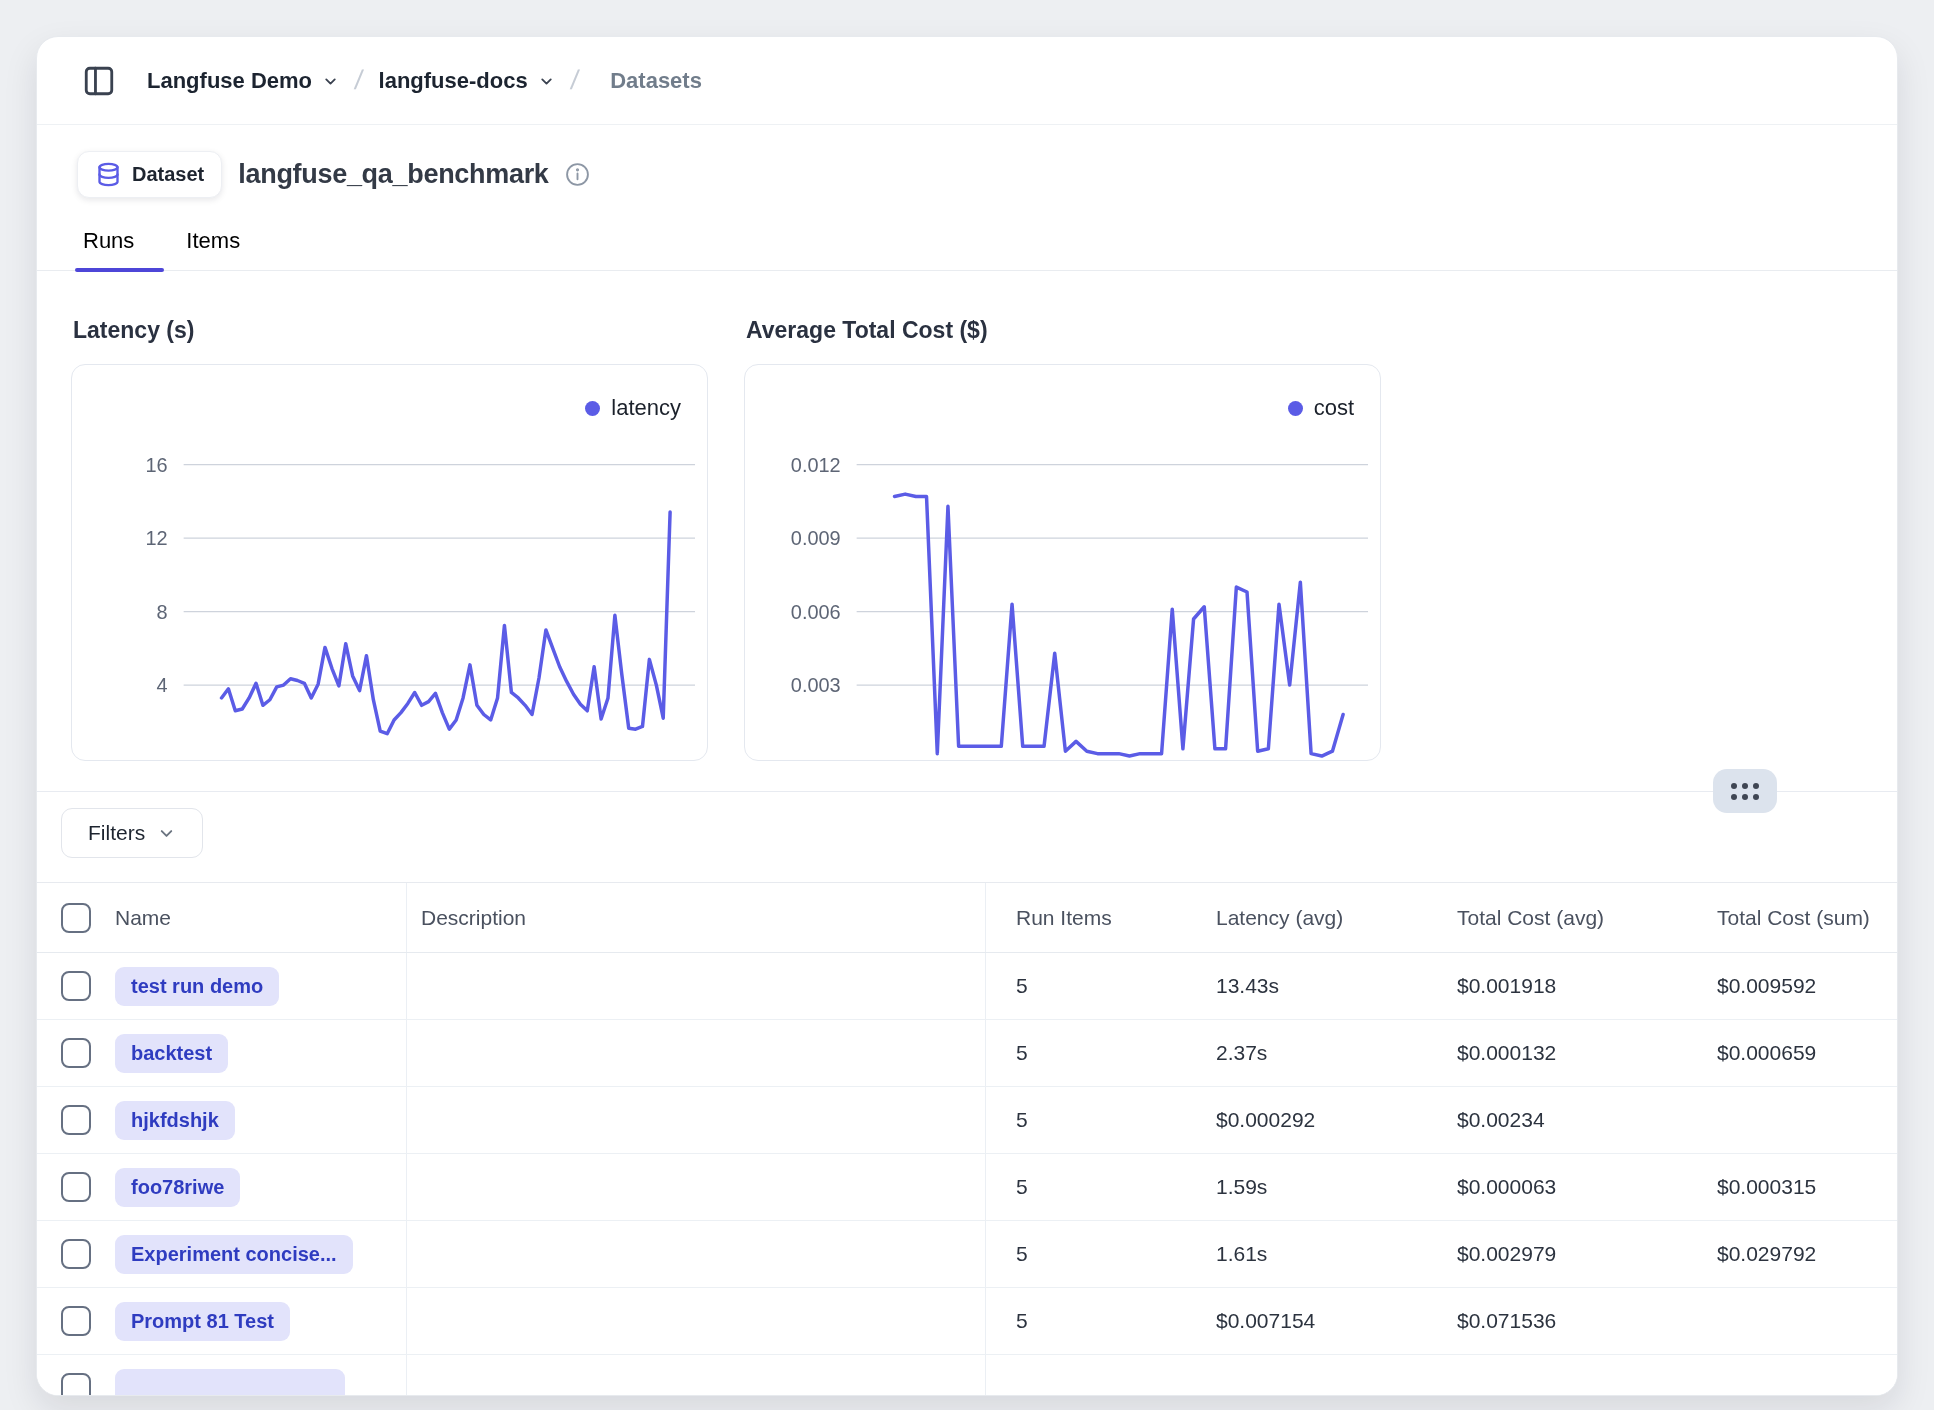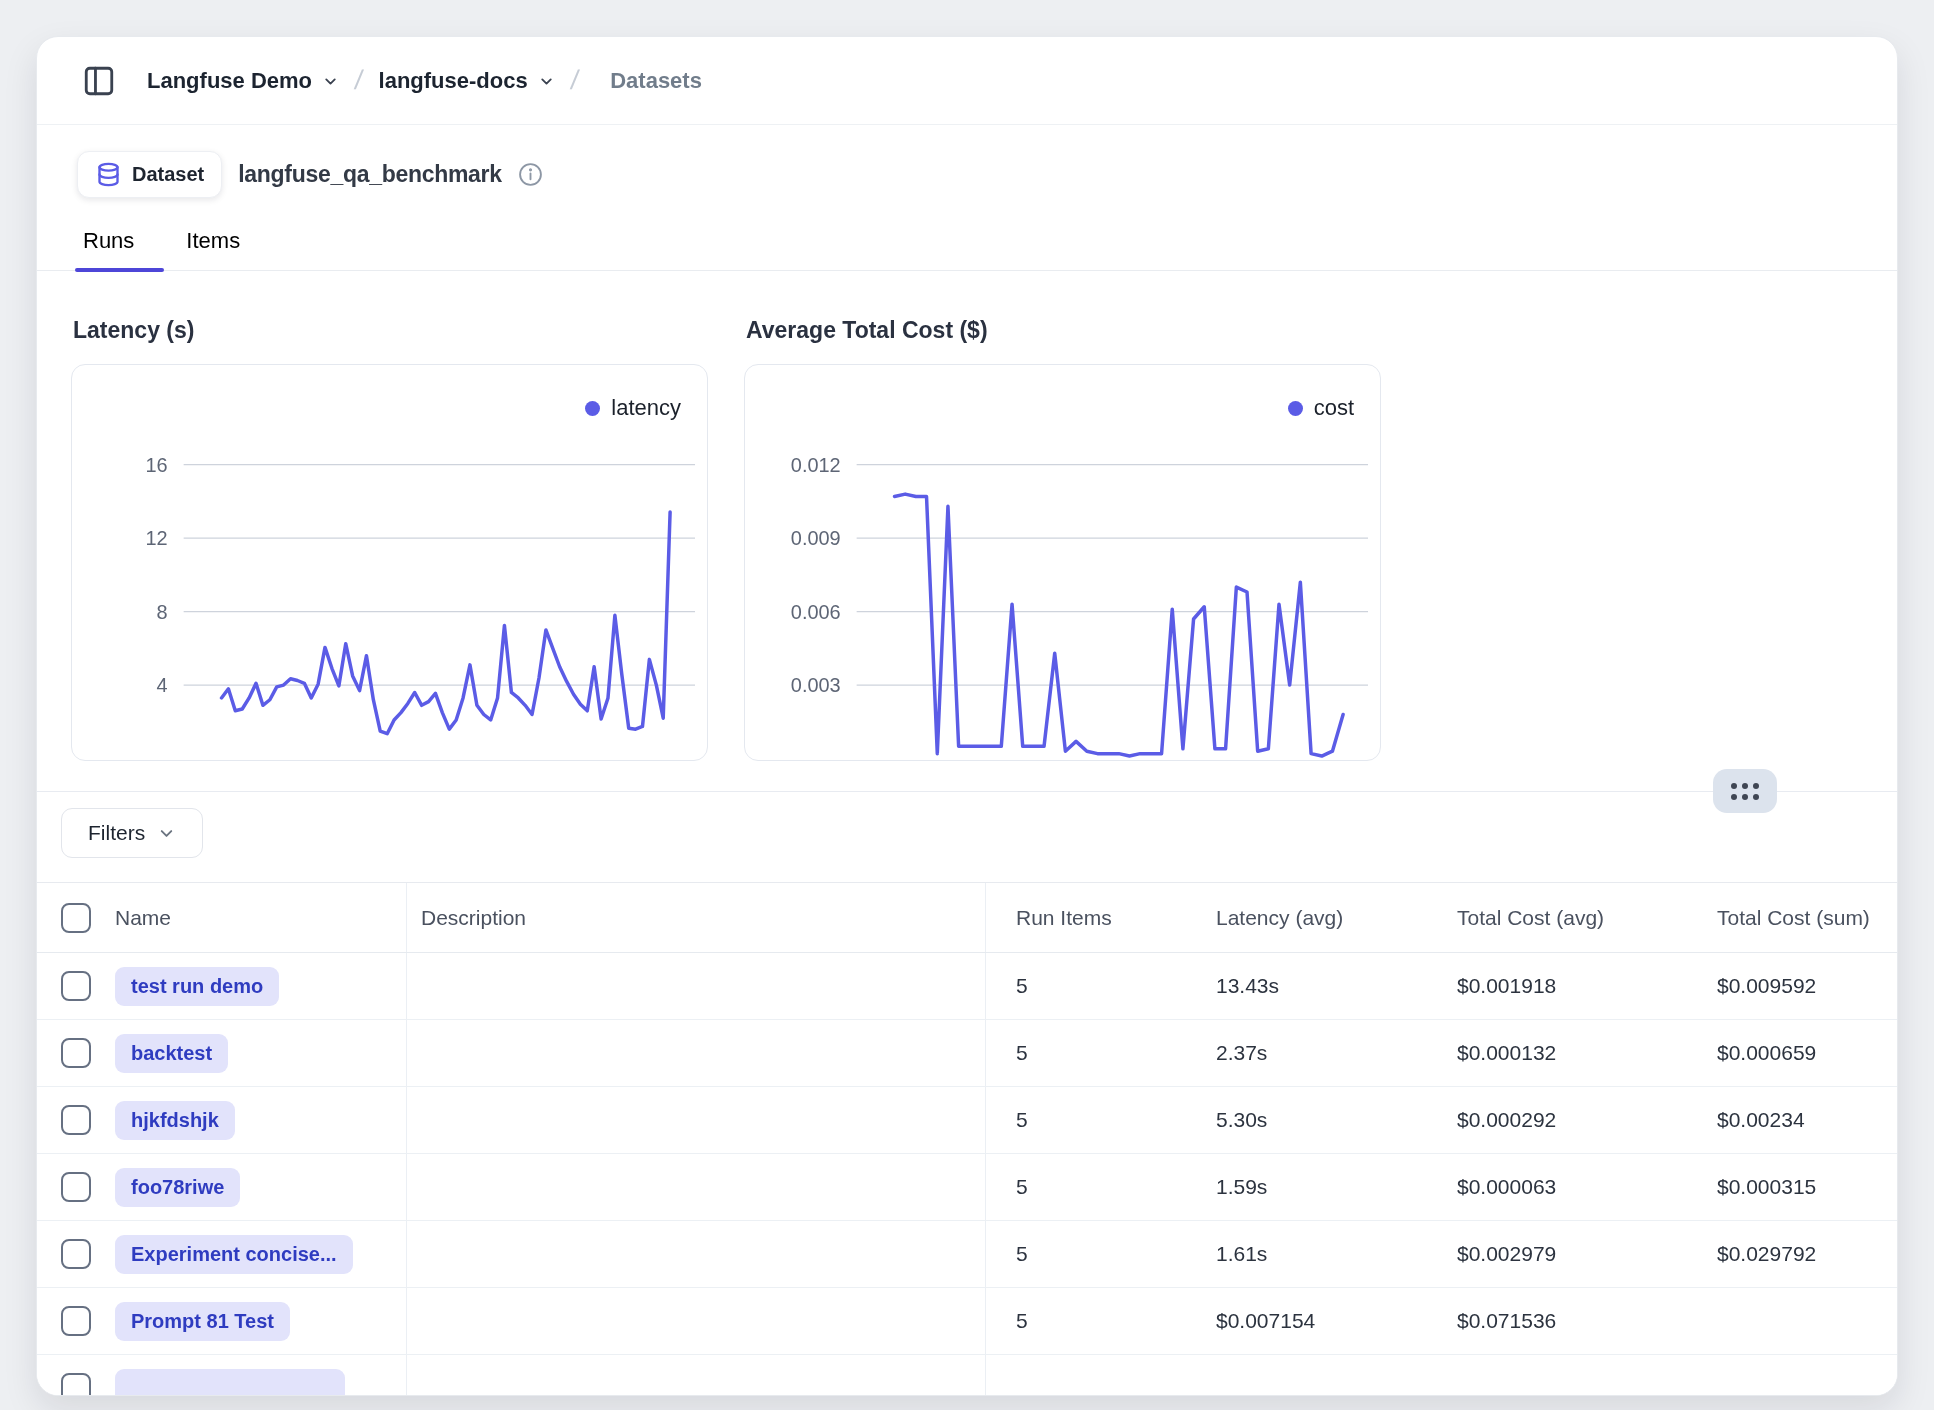--- a/index.html
+++ b/index.html
@@ -14,21 +14,21 @@
   .icon-btn { width:44px; height:44px; display:flex; align-items:center; justify-content:center; border-radius:8px; cursor:pointer; }
   .crumb { display:flex; align-items:center; gap:10px; margin-left:26px; font-size:22px; font-weight:700; color:#1c2430; cursor:pointer; }
   .crumb.muted { font-weight:700; color:#717d8b; cursor:default; margin-left:16px; }
   .slash { color:#c6ccd5; font-size:27px; margin:0 16px; transform:skewX(-8deg); user-select:none; }
   .chev { margin-top:2px; }
   
   .ds-header { display:flex; align-items:center; gap:16px; padding:26px 40px 0 40px; }
   .ds-badge { display:inline-flex; align-items:center; gap:10px; background:#fff; border:1px solid #edeff3;
     box-shadow:0 2px 6px rgba(16,24,40,.10); border-radius:12px; padding:9px 17px; }
   .ds-badge-label { font-size:20px; font-weight:700; color:#1e2530; }
-  .ds-title { font-size:23px; font-weight:700; color:#333a46; letter-spacing:-0.3px; }
+  .ds-title { font-size:27px; font-weight:700; color:#333a46; letter-spacing:-0.3px; }
   
   .tabs { display:flex; gap:44px; padding:0 42px; margin-top:30px; border-bottom:1px solid #e9ecf0; }
   .tab { font-size:22px; color:#000000; padding:0 4px 16px 4px; position:relative; cursor:pointer; }
   .tab.active { font-weight:500; }
   .tab.active::after { content:""; position:absolute; left:-4px; right:-26px; bottom:-2px; height:4px; background:#4e46d8; border-radius:2px; }
   
   .charts { display:flex; gap:36px; padding:46px 34px 0 34px; }
   .chart-col { width:637px; }
   .chart-title { font-size:23px; font-weight:600; color:#2a3140; margin:0 0 20px 2px; }
   .chart-card { position:relative; width:637px; height:397px; border:1px solid #e4e8ef; border-radius:14px; background:#fff; }
@@ -223,21 +223,20 @@
 
   <div class="trow tbody-row">
     <div class="cell c-check">
             <span class="checkbox"></span>
           </div>
     <div class="cell c-name">
             <span class="name-badge">hjkfdshjk</span>
           </div>
     <div class="cell c-desc"></div>
     <div class="cell c-num">5</div>
-    <div class="cell c-num">5.30s</div>
     <div class="cell c-num">$0.000292</div>
     <div class="cell c-num">$0.00234</div>
   </div>
 
   <div class="trow tbody-row">
     <div class="cell c-check">
             <span class="checkbox"></span>
           </div>
     <div class="cell c-name">
             <span class="name-badge">foo78riwe</span>

